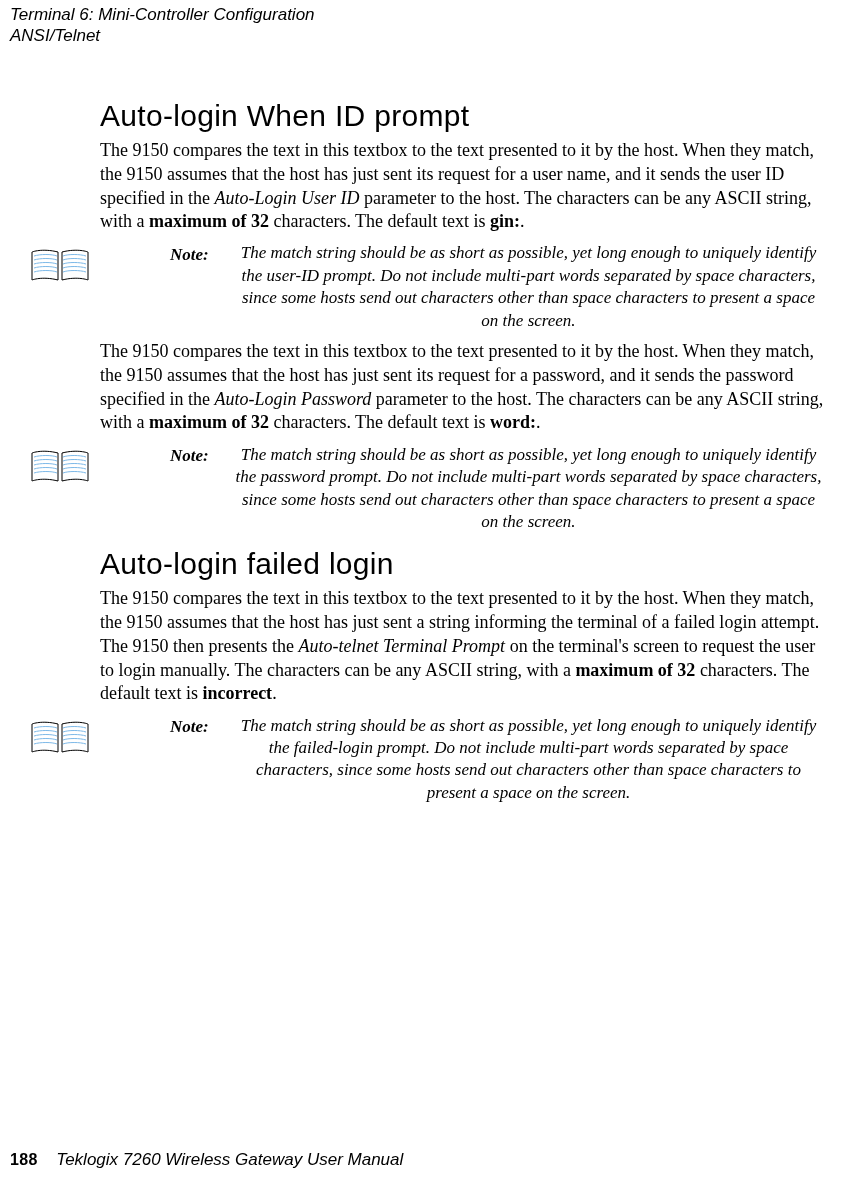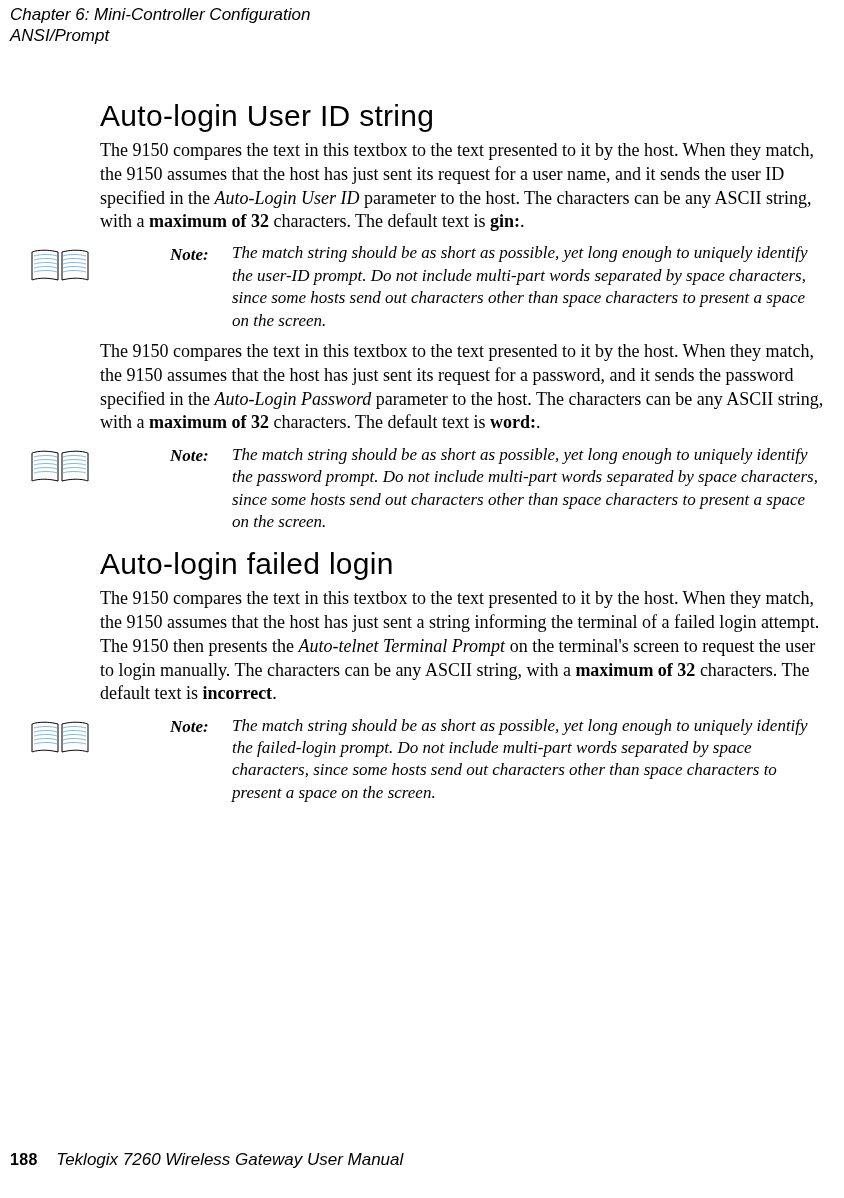--- a/index.html
+++ b/index.html
@@ -72,20 +72,21 @@
   .note-label {
     font-weight: bold;
     font-style: italic;
     display: inline-block;
     width: 54px;
   }
   .note-body {
     display: block;
     margin-left: 62px;
     margin-top: -24px;
+    text-align: center;
   }
   .footer {
     position: absolute;
     bottom: 28px;
     left: 10px;
     font-family: "Helvetica Neue", Helvetica, Arial, sans-serif;
     font-size: 17px;
   }
   .footer .pagenum {
     font-weight: bold;
@@ -97,27 +98,27 @@
   .footer .manual {
     font-style: italic;
   }
 </style>
 </head>
 <body>
 
 <div class="page">
 
   <div class="running-header">
-    <span class="line1">Chapter 6:  Mini-Controller Configuration</span>
-    <span class="line2">ANSI/Prompt</span>
+    <span class="line1">Terminal 6:  Mini-Controller Configuration</span>
+    <span class="line2">ANSI/Telnet</span>
   </div>
 
   <div class="content">
 
-    <h2 class="section-heading">Auto-login User ID string</h2>
+    <h2 class="section-heading">Auto-login When ID prompt</h2>
     <p class="body"><span>The 9150 compares the text in this textbox to the text presented to it by the host. When they match, the 9150 assumes that the host has just sent its request for a user name, and it sends the user ID specified in the </span><span class="italic">Auto-Login User ID</span><span> parameter to the host. The characters can be any ASCII string, with a </span><span class="bold">maximum of 32</span><span> characters. The default text is </span><span class="bold">gin:</span><span>.</span></p>
     <div class="note-block">
       <span class="note-icon">
         <svg viewBox="0 0 60 38" width="60" height="38">
           <path d="M2 6 C2 6 12 2 28 6 L28 34 C12 30 2 34 2 34 Z" fill="#ffffff" stroke="#000" stroke-width="1"></path>
           <path d="M58 6 C58 6 48 2 32 6 L32 34 C48 30 58 34 58 34 Z" fill="#ffffff" stroke="#000" stroke-width="1"></path>
           <path d="M4 10 C10 8 22 8 27 10" fill="none" stroke="#7db9e8" stroke-width="1"></path>
           <path d="M4 14 C10 12 22 12 27 14" fill="none" stroke="#7db9e8" stroke-width="1"></path>
           <path d="M4 18 C10 16 22 16 27 18" fill="none" stroke="#7db9e8" stroke-width="1"></path>
           <path d="M4 22 C10 20 22 20 27 22" fill="none" stroke="#7db9e8" stroke-width="1"></path>

